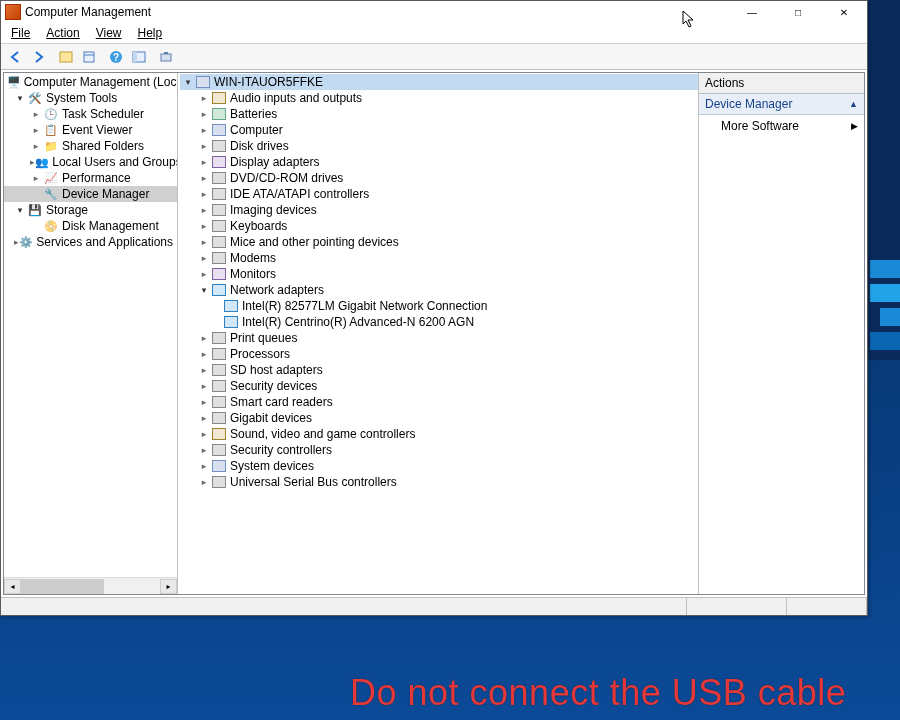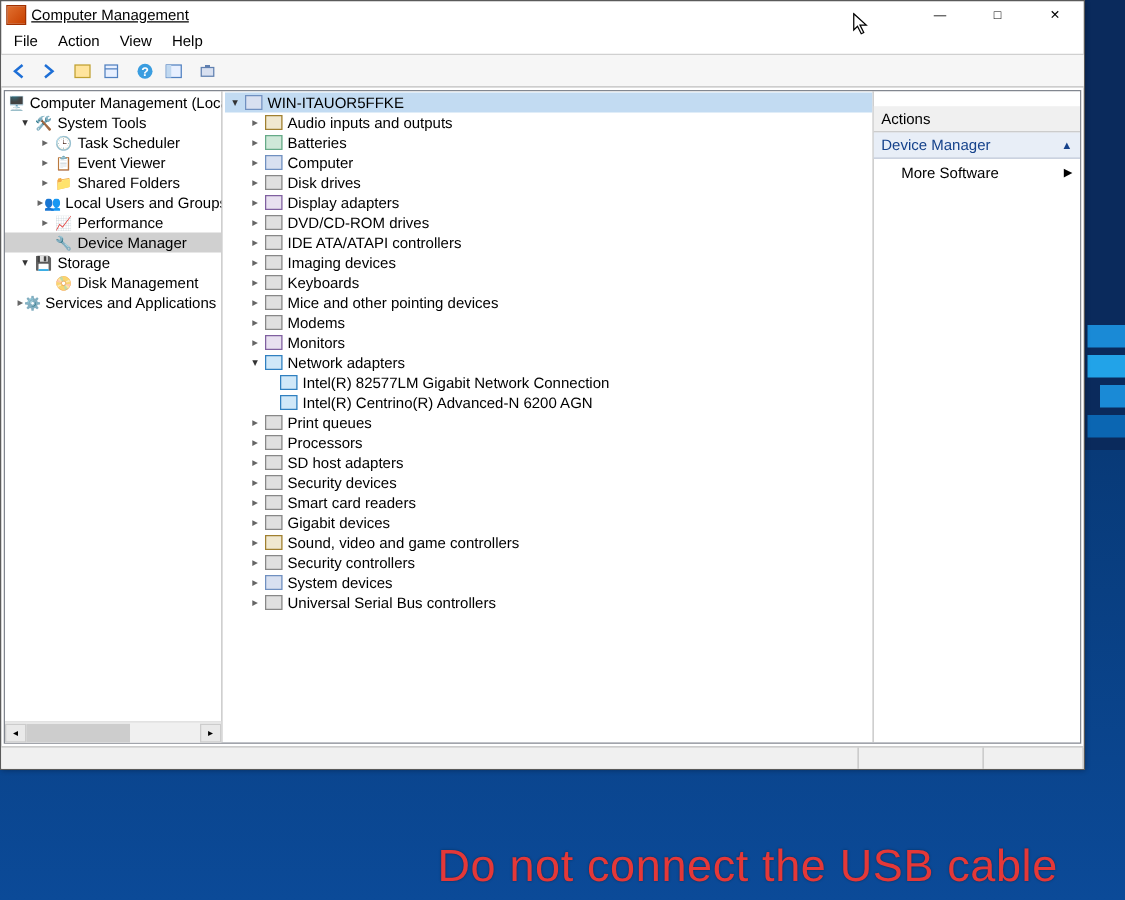--- a/index.html
+++ b/index.html
@@ -33,34 +33,34 @@
     height: 22px;
     display: flex; align-items: center;
     padding: 0 0 0 4px;
     font-size: 12px;
   }
   .titlebar .appicon {
     width: 16px; height: 16px; margin-right: 4px;
     background: linear-gradient(135deg,#e07030,#c84000);
     border: 1px solid #a03000;
   }
-  .titlebar .title { flex: 1; text-decoration: underline; }
+  .titlebar .title { flex: 1; }
   .winbtns { display:flex; }
   .winbtn {
     width: 46px; height: 22px;
     display:flex; align-items:center; justify-content:center;
     font-family: "Segoe UI Symbol", sans-serif;
     font-size: 10px;
   }
 
   .menubar {
     height: 21px; display:flex; align-items:center;
     padding: 0 2px; border-bottom: 1px solid #d0d0d0;
   }
-  .menubar .mi { padding: 2px 8px; }
+  .menubar .mi { padding: 2px 8px; text-decoration: underline; }
 
   .toolbar {
     height: 26px; display:flex; align-items:center;
     padding: 0 4px; gap: 0;
     border-bottom: 1px solid #c0c0c0;
     background:#f6f6f6;
   }
   .tbtn {
     width: 22px; height: 22px; display:flex; align-items:center; justify-content:center;
     margin-right:1px;
@@ -75,21 +75,20 @@
     width: 174px; border-right:1px solid #c0c0c0;
     display:flex; flex-direction:column;
   }
   .pane-mid {
     flex:1; border-right:1px solid #c0c0c0;
     display:flex; flex-direction:column;
     overflow:hidden;
   }
   .pane-right {
     width: 165px;
-    margin-top: 12px;
   }
   .tree {
     flex:1; overflow:hidden; padding-top:1px;
     font-size: 12px; white-space:nowrap;
   }
   .row {
     height:16px; display:flex; align-items:center;
     padding-right:4px;
   }
   .row .twist {

